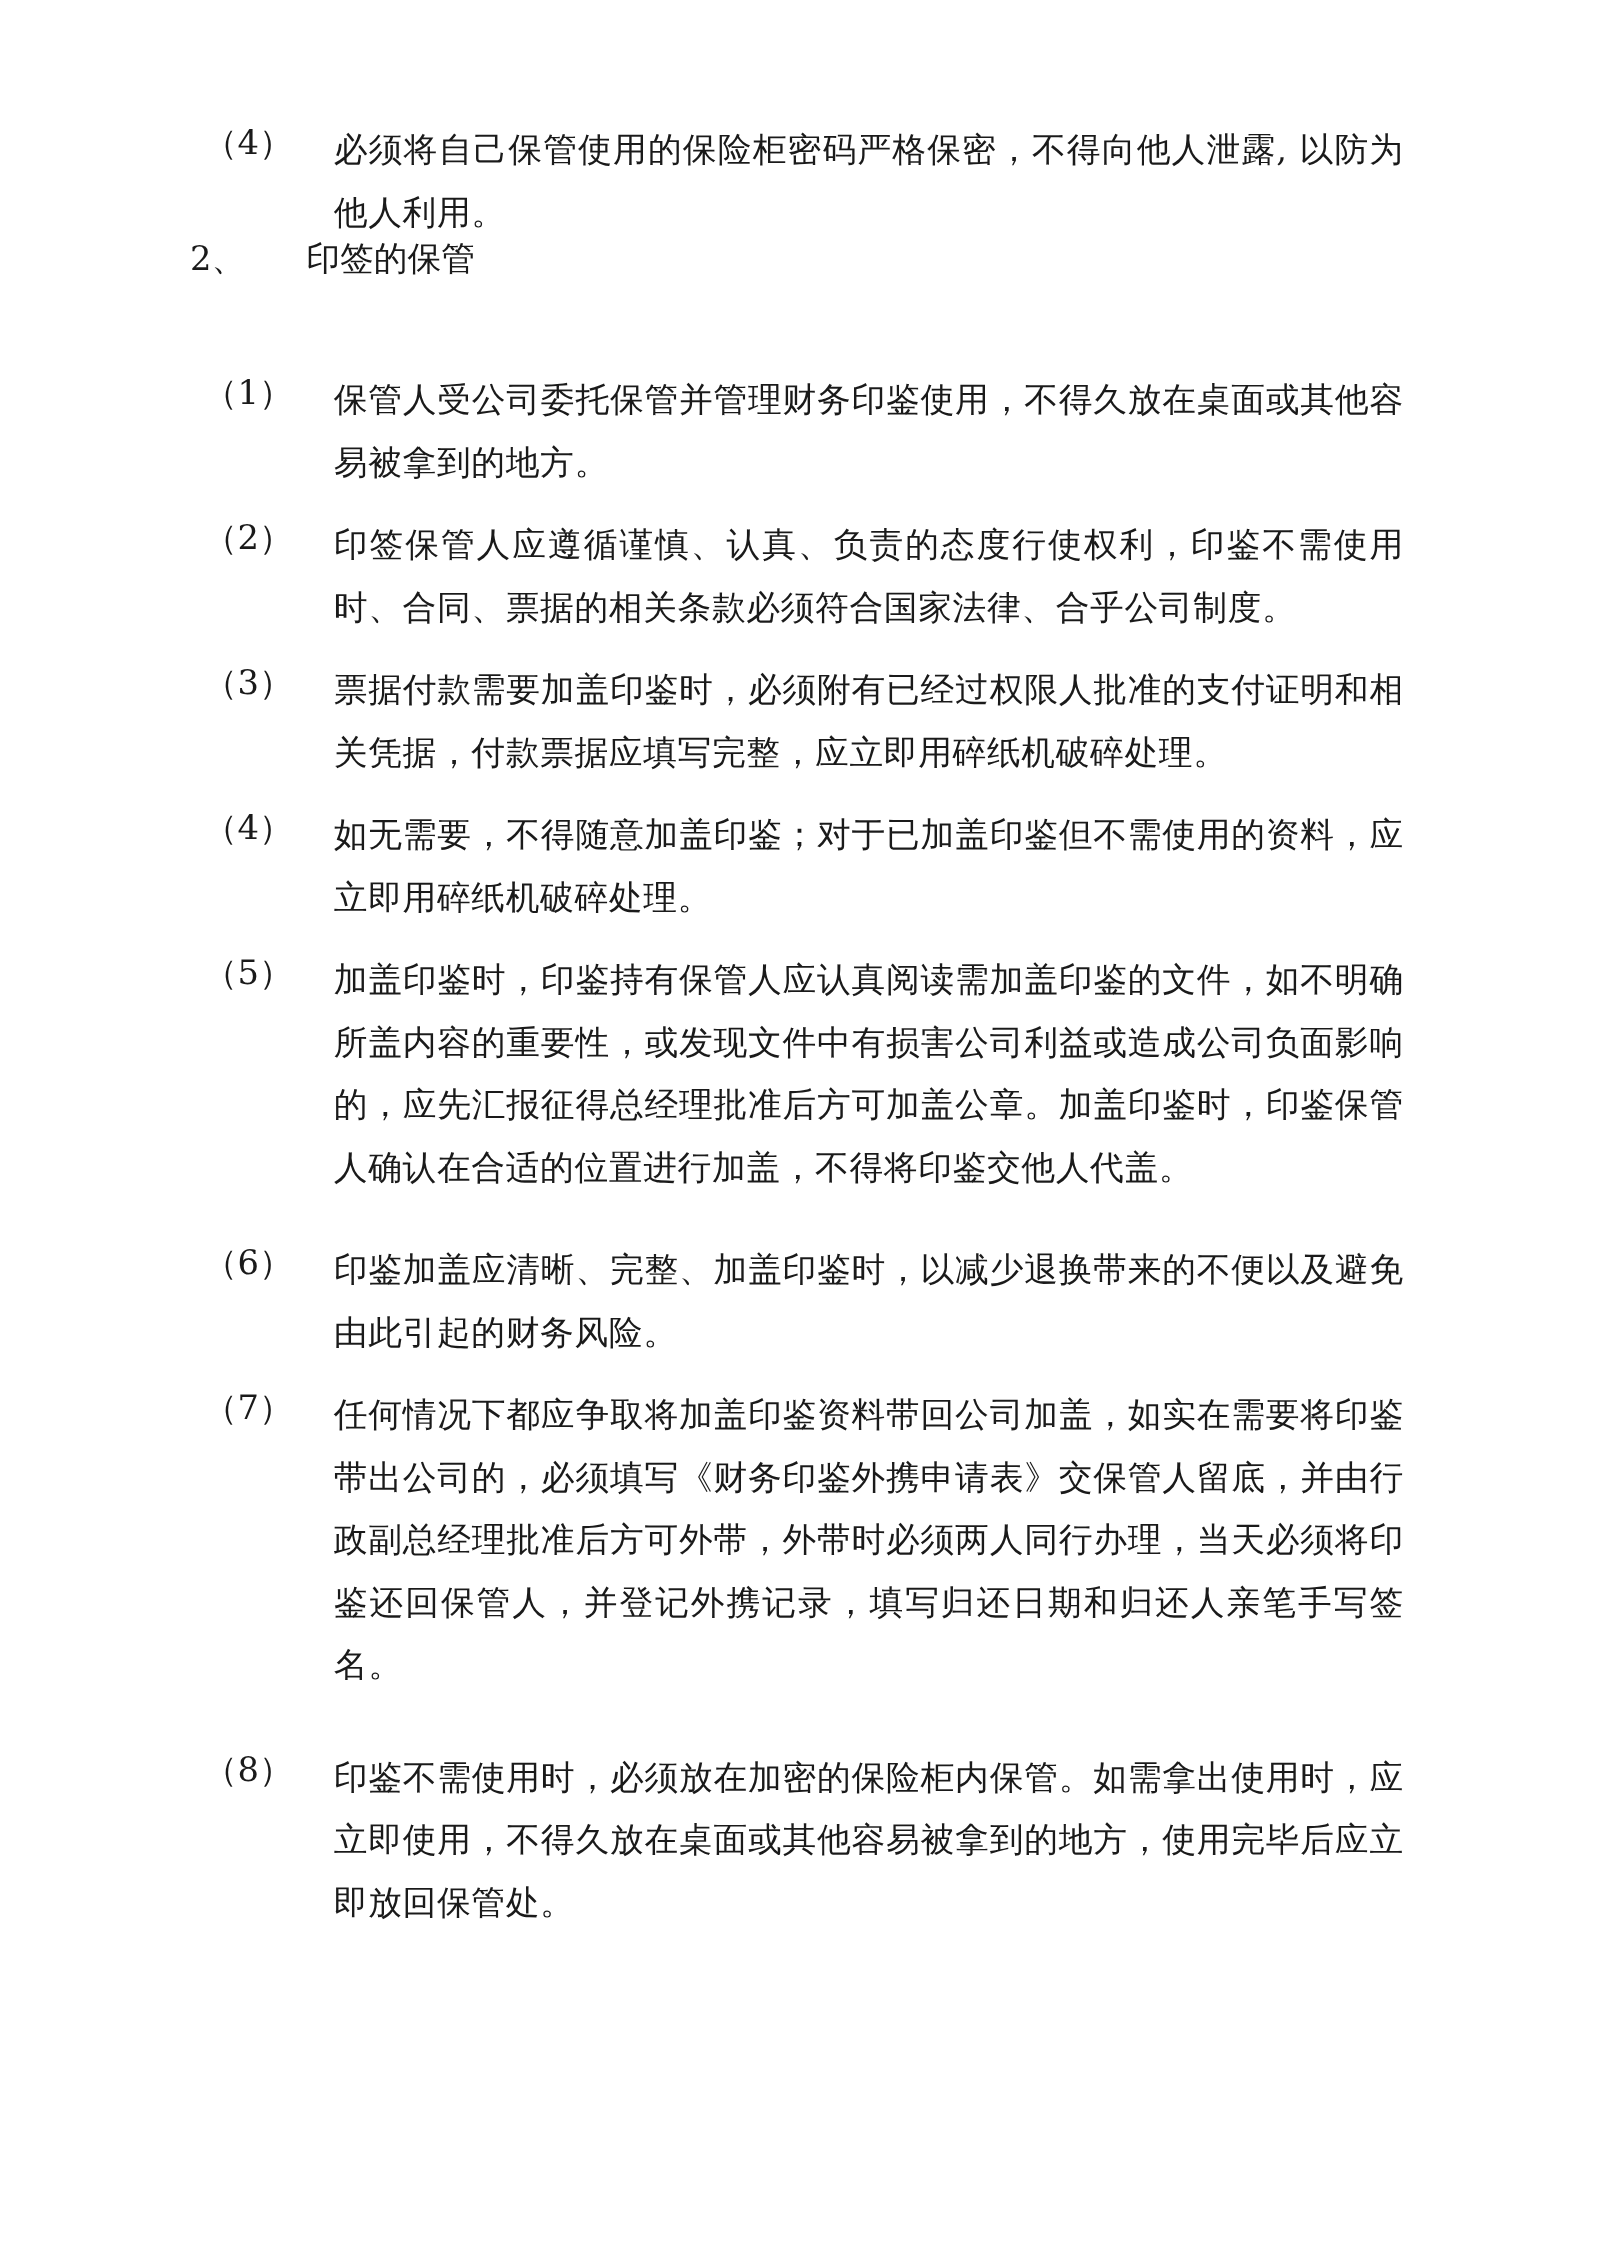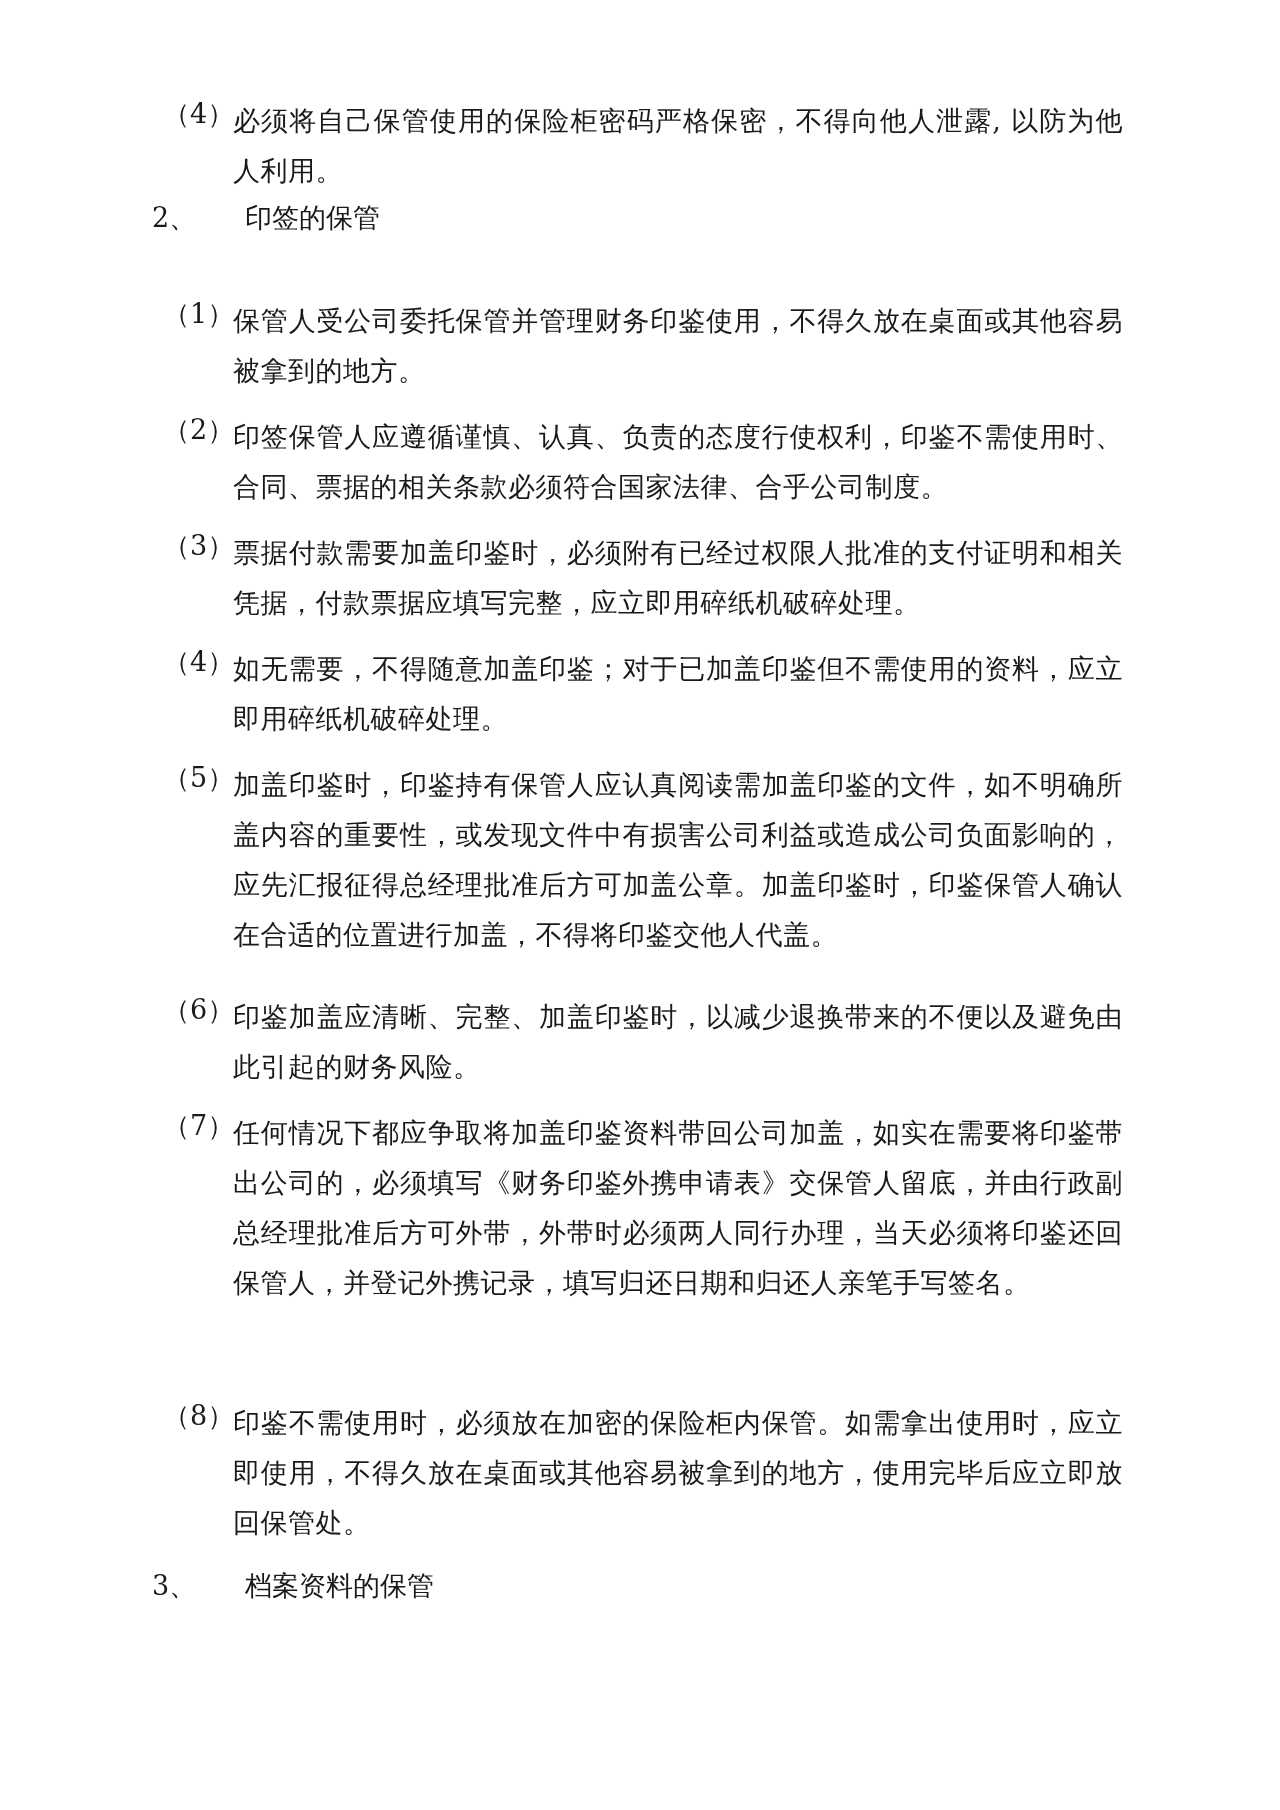--- a/index.html
+++ b/index.html
@@ -4,35 +4,35 @@
 <style>
   html, body { margin: 0; padding: 0; background: #ffffff; }
   body { width: 1280px; height: 1810px; position: relative; overflow: hidden; }
   .page {
     position: absolute; left: 0; top: 0; width: 1280px; height: 1810px;
     font-family: "DejaVu Serif", "Liberation Serif", serif;
     color: #1a1a1a; font-size: 27px;
   }
   .item { position: absolute; left: 163px; width: 960px; }
   .item .num { position: absolute; left: 0; top: 0; width: 70px; }
-  .item .body { margin-left: 70px; line-height: 50px; text-align: justify; text-align-last: left; letter-spacing: 0.5px; }
+  .item .body { margin-left: 104px; line-height: 50px; text-align: justify; text-align-last: left; letter-spacing: 0.5px; }
   .heading { position: absolute; left: 152px; }
   .heading .hnum { display: inline-block; width: 93px; }
 </style>
 </head>
 <body>
 
 <div class="page">
 
   <div class="item" style="top:96px;">
     <span class="num">（4）</span>
     <div class="body">必须将自己保管使用的保险柜密码严格保密，不得向他人泄露, 以防为他人利用。</div>
   </div>
 
-  <div class="heading" style="top:200px;">
+  <div class="heading" style="top:189px;">
     <span class="hnum">2、</span><span>印签的保管</span>
   </div>
 
   <div class="item" style="top:296px;">
     <span class="num">（1）</span>
     <div class="body">保管人受公司委托保管并管理财务印鉴使用，不得久放在桌面或其他容易被拿到的地方。</div>
   </div>
 
   <div class="item" style="top:412px;">
     <span class="num">（2）</span>
@@ -62,17 +62,14 @@
   <div class="item" style="top:1108px;">
     <span class="num">（7）</span>
     <div class="body">任何情况下都应争取将加盖印鉴资料带回公司加盖，如实在需要将印鉴带出公司的，必须填写《财务印鉴外携申请表》交保管人留底，并由行政副总经理批准后方可外带，外带时必须两人同行办理，当天必须将印鉴还回保管人，并登记外携记录，填写归还日期和归还人亲笔手写签名。</div>
   </div>
 
   <div class="item" style="top:1398px;">
     <span class="num">（8）</span>
     <div class="body">印鉴不需使用时，必须放在加密的保险柜内保管。如需拿出使用时，应立即使用，不得久放在桌面或其他容易被拿到的地方，使用完毕后应立即放回保管处。</div>
   </div>
 
-  <div class="heading" style="top:1568px;">
-    <span class="hnum">3、</span><span>档案资料的保管</span>
-  </div>
 
 </div>
 
 </body></html>

